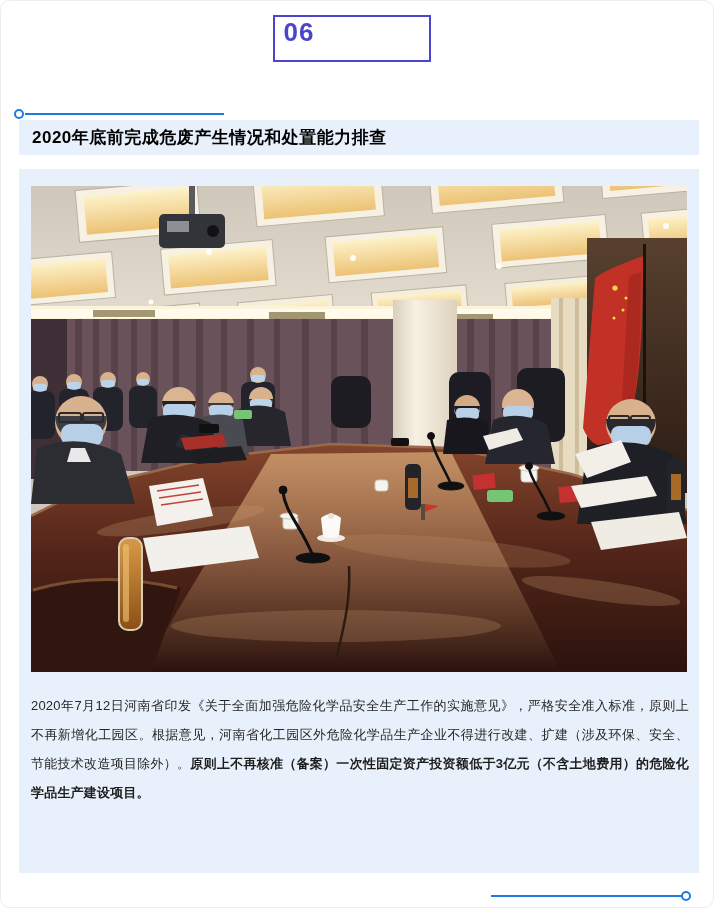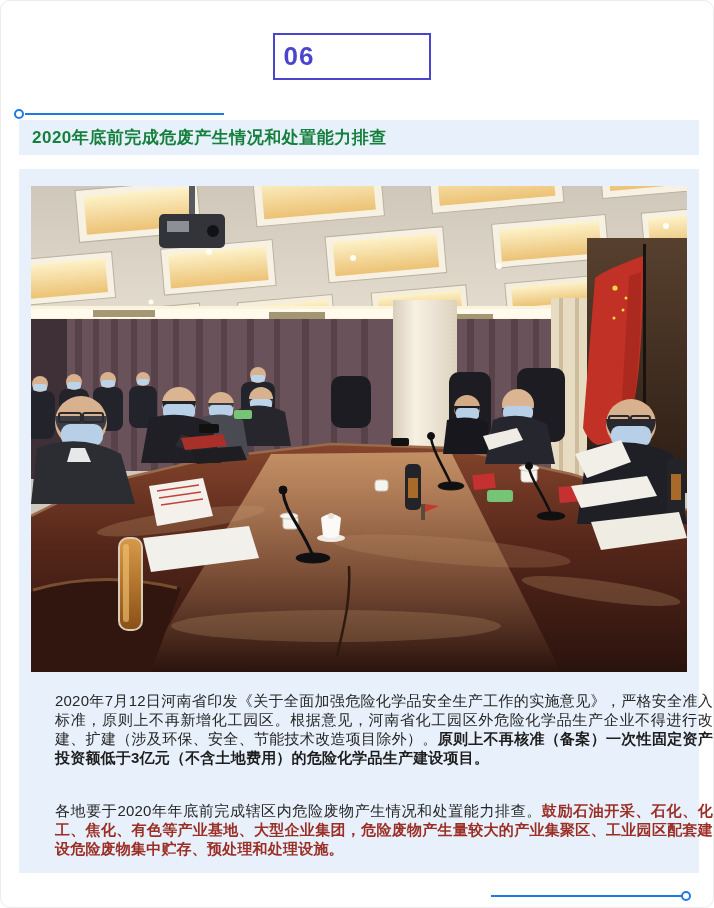--- a/index.html
+++ b/index.html
@@ -3,22 +3,22 @@
 <meta charset="utf-8">
 <style>
   * { margin:0; padding:0; box-sizing:border-box; }
   html,body { width:714px; height:908px; background:#ffffff; font-family:"Liberation Sans","DejaVu Sans",sans-serif; }
   .page {
     position:relative; width:714px; height:908px; background:#fff;
     border:1px solid #ececec; border-radius:10px; overflow:hidden;
   }
   
   .badge {
-    position:absolute; left:272px; top:32px; width:158px; height:47px;
-    background:#fff; border:2px solid #4a45cc; display:flex; align-items:center;
+    position:absolute; left:272px; top:14px; width:158px; height:47px;
+    background:#fff; border:2px solid #4a45cc; display:flex; 
   }
   .badge-num {
     width:48px; text-align:center; font-size:26px; font-weight:bold; color:#4a45cc;
     letter-spacing:1px;
   }
   .badge-region {
     flex:1; margin:4px 5px 4px 0; height:36px; background:#fde74b;
     display:flex; align-items:center; justify-content:center;
     font-size:19px; font-weight:bold; color:#4a45cc; letter-spacing:2px;
   }
@@ -33,34 +33,34 @@
   .conn-top .dot { left:0; }
   .conn-top .line { left:11px; width:199px; }
   .conn-bottom { left:490px; top:894px; }
   .conn-bottom .line { left:0; width:192px; }
   .conn-bottom .dot { left:190px; }
   
   .title-bar {
     position:absolute; left:18px; top:119px; width:680px; height:35px;
     background:#e8f1fb; display:flex; align-items:center; padding-left:13px;
   }
-  .title-bar h1 { font-size:17px; font-weight:bold; color:#15803d; letter-spacing:.5px; }
+  .title-bar h1 { font-size:17px; font-weight:bold; color:#000000; letter-spacing:.5px; }
   
   .content {
     position:absolute; left:18px; top:168px; width:680px; height:704px;
     background:#e8f1fb;
   }
   .photo-wrap {
     position:absolute; left:12px; top:17px; width:656px; height:486px;
     overflow:hidden; background:#cfc8bc;
   }
   .photo-wrap svg { display:block; }
   .para {
-    position:absolute; left:12px; width:658px; font-size:15px; line-height:19px;
-    color:#262626; text-align:justify; letter-spacing:.2px;margin-left:24px;
+    position:absolute; left:12px; width:658px; font-size:13px; line-height:29px;
+    color:#262626; text-align:justify; letter-spacing:.2px;
   }
   .para-1 { top:522px; }
   .para-2 { top:632px; }
   .para b.black { font-weight:bold; color:#1d1d1d; }
   .para b.red   { font-weight:bold; color:#9b2f26; }
 </style>
 </head>
 <body>
 
 <div class="page">
@@ -375,21 +375,20 @@
           <polygon points="560,336 648,326 656,352 570,364" fill="#efece4"></polygon>
 
           <rect x="390" y="318" width="4" height="16" fill="#5a4a3a"></rect>
           <polygon points="394,318 408,320 394,326" fill="#c5382c"></polygon>
         </g>
       </svg>
     </div>
 
     <p class="para para-1"><span>2020年7月12日河南省印发《关于全面加强危险化学品安全生产工作的实施意见》，严格安全准入标准，原则上不再新增化工园区。根据意见，河南省化工园区外危险化学品生产企业不得进行改建、扩建（涉及环保、安全、节能技术改造项目除外）。</span><b class="black">原则上不再核准（备案）一次性固定资产投资额低于3亿元（不含土地费用）的危险化学品生产建设项目。</b></p>
 
-    <p class="para para-2"><span>各地要于2020年年底前完成辖区内危险废物产生情况和处置能力排查。</span><b class="red">鼓励石油开采、石化、化工、焦化、有色等产业基地、大型企业集团，危险废物产生量较大的产业集聚区、工业园区配套建设危险废物集中贮存、预处理和处理设施。</b></p>
 
   </div>
 
   <div class="connector conn-bottom">
     <span class="line"></span>
     <span class="dot"></span>
   </div>
 
 </div>
 

